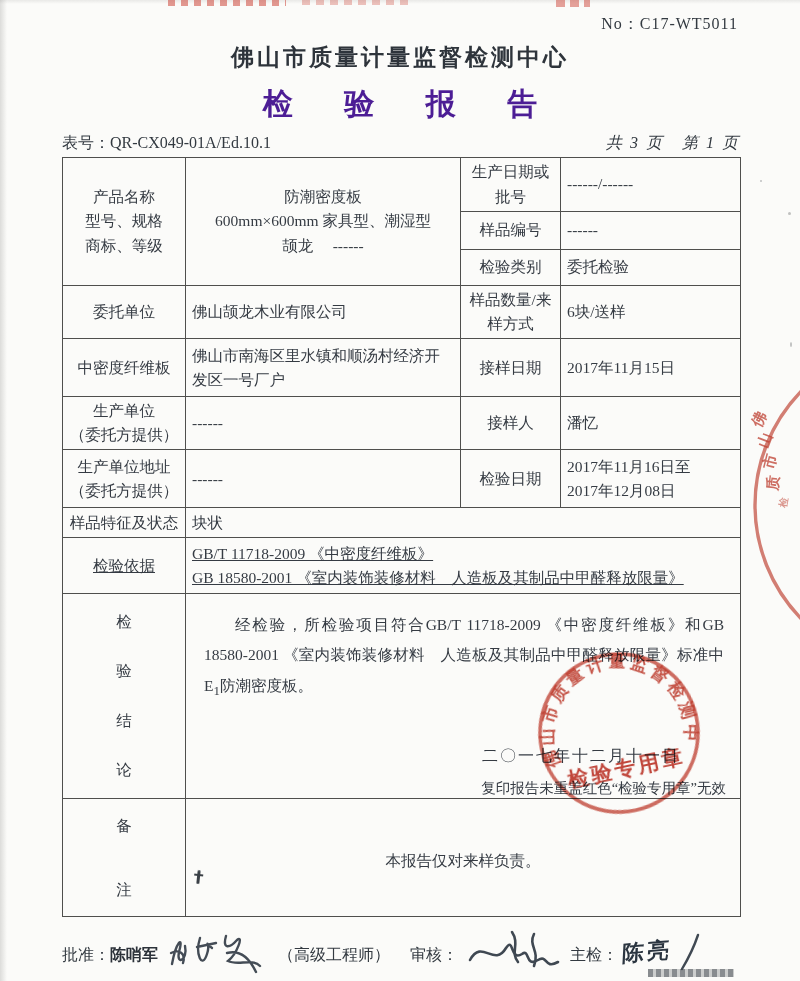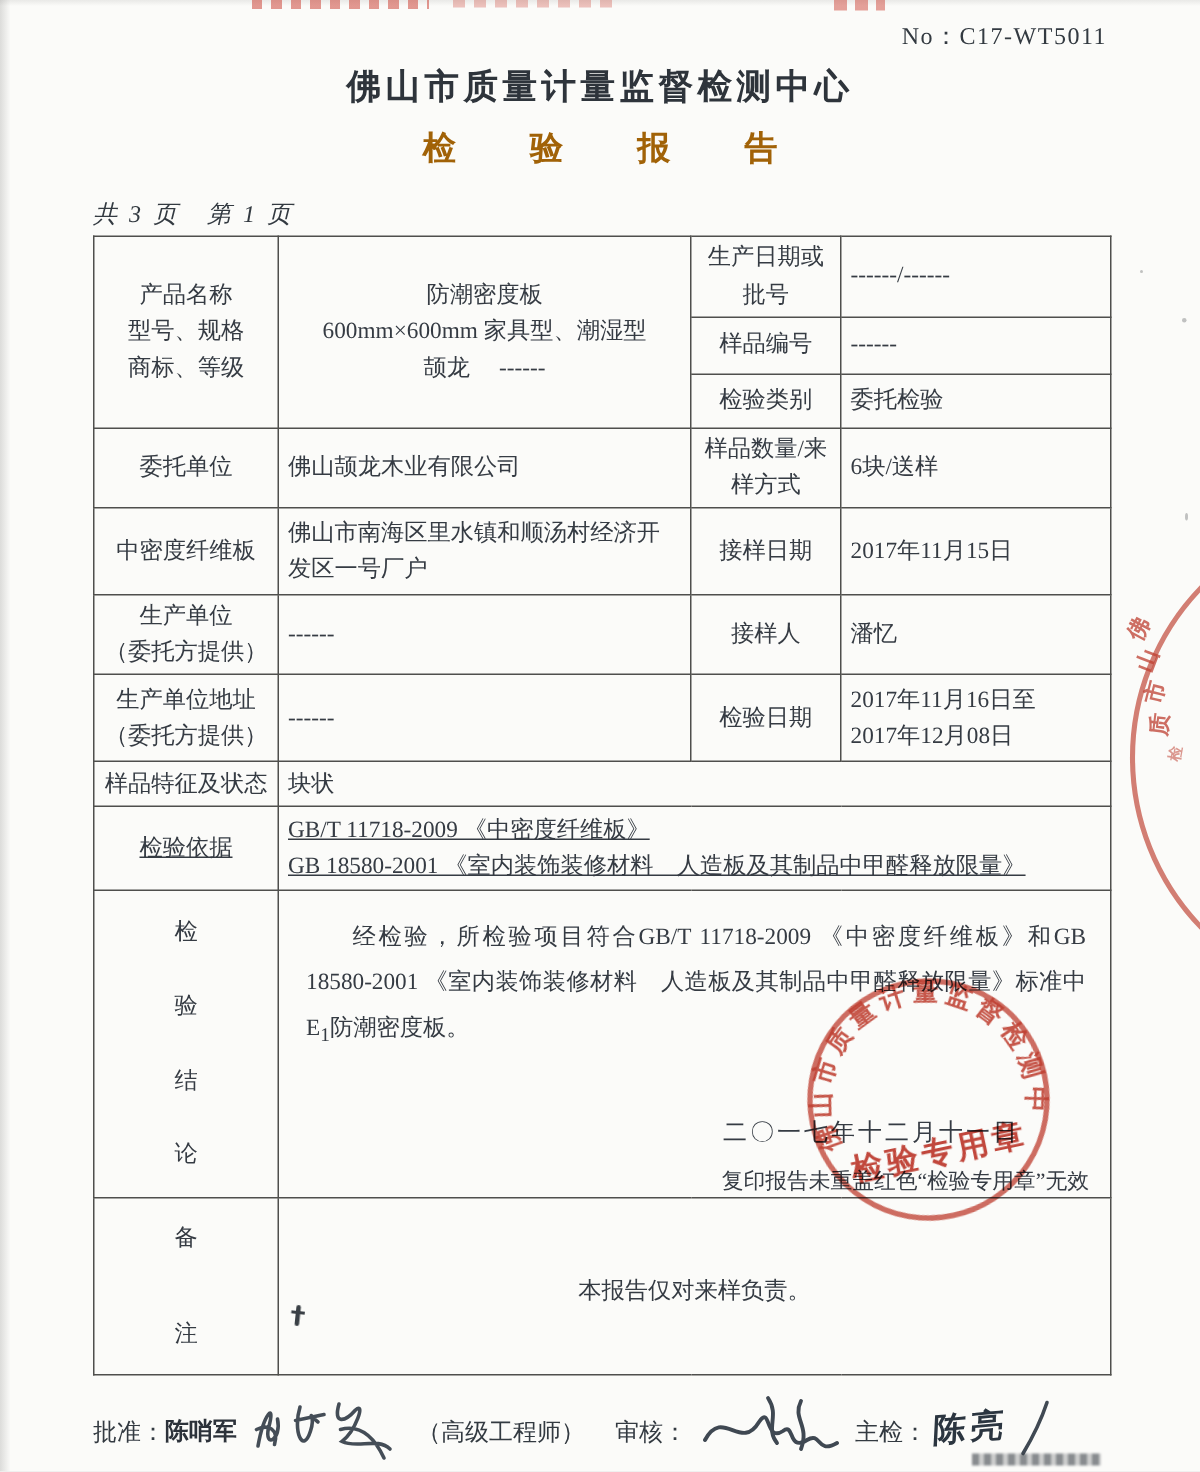--- a/index.html
+++ b/index.html
@@ -31,21 +31,21 @@
   .speck.s3{left:790px;top:342px;width:2px;height:5px;}
   .ink-mark{position:absolute;left:197px;top:870px;width:3px;height:14px;
     background:#3a4046;transform:rotate(6deg);border-radius:2px;filter:blur(.3px);}
   .ink-mark:before{content:"";position:absolute;left:-3px;top:4px;width:9px;height:2px;background:#3a4046;}
 
   
   .report-no{position:absolute;right:62px;top:14px;font-size:16px;letter-spacing:1px;}
   .org-title{position:absolute;left:0;top:42px;width:100%;text-align:center;
     font-size:23px;font-weight:600;letter-spacing:3px;color:#2e343b;}
   .report-title{position:absolute;left:0;top:84px;width:100%;text-align:center;
-    font-size:22px;font-weight:600;letter-spacing:22px;text-indent:22px;color:#a16207;}
+    font-size:30px;font-weight:600;letter-spacing:22px;text-indent:22px;color:#4c1d95;}
   .form-row{position:absolute;left:62px;top:133px;width:678px;display:flex;
     justify-content:space-between;font-size:16px;}
   .form-row .pgs{letter-spacing:2px;font-style:italic;}
 
   
   table.rpt{position:absolute;left:62px;top:157px;width:678px;
     border-collapse:collapse;table-layout:fixed;font-size:15.5px;color:#353b43;}
   table.rpt td{border:1px solid #4f4f4d;padding:2px 6px;vertical-align:middle;
     line-height:1.55;overflow:hidden;}
   td.lbl{text-align:center;padding:2px 2px;}
@@ -88,20 +88,21 @@
   <div class="red-frag f2"></div>
   <div class="red-frag f3"></div>
   <div class="speck s1"></div>
   <div class="speck s2"></div>
   <div class="speck s3"></div>
 
   <div class="report-no"><span>No：</span><span>C17-WT5011</span></div>
   <div class="org-title">佛山市质量计量监督检测中心</div>
   <div class="report-title">检 验 报 告</div>
   <div class="form-row">
+    <span><span>表号：</span><span>QR-CX049-01A/Ed.10.1</span></span>
     <span class="pgs">共 3 页　第 1 页</span>
   </div>
 
   <table class="rpt">
     <colgroup>
       <col style="width:123px">
         <col style="width:275px">
         <col style="width:100px">
         <col style="width:180px">
     </colgroup>

